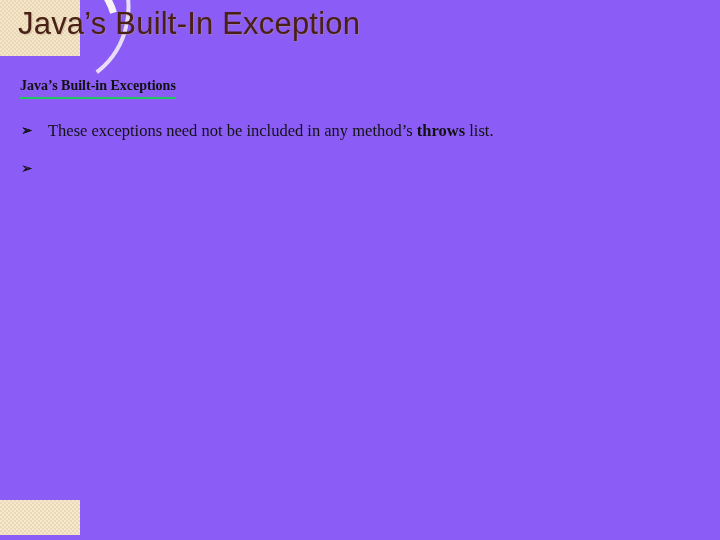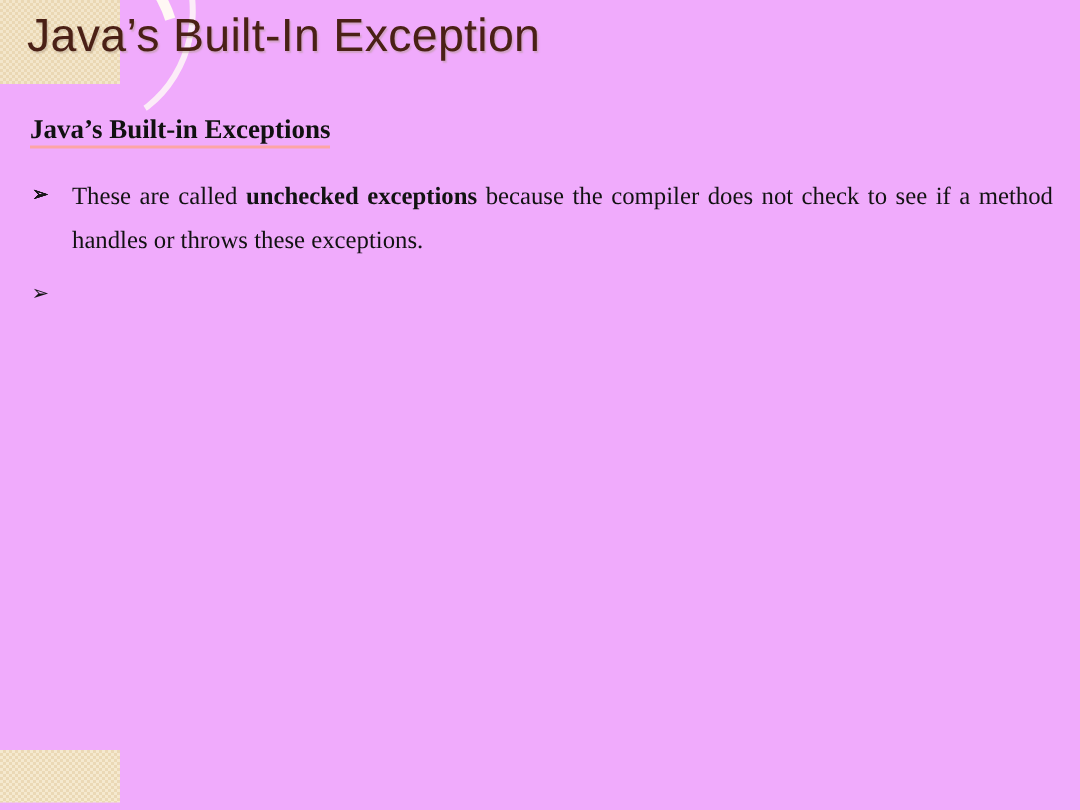--- a/index.html
+++ b/index.html
@@ -9,21 +9,21 @@
   }
 
   body {
     font-family: "Liberation Serif", serif;
   }
 
   .slide {
     position: relative;
     width: 720px;
     height: 540px;
-    background: #f0abfc;
+    background: #8b5cf6;
     overflow: hidden;
   }
 
   
   .deco-top {
     position: absolute;
     left: 0;
     top: 0;
     width: 80px;
     height: 56px;
@@ -95,25 +95,25 @@
   .content {
     position: absolute;
     left: 20px;
     top: 76px;
     width: 682px;
   }
 
   .content-heading {
     margin: 0 13px 9px 0;
     font-family: "Liberation Serif", serif;
-    font-size: 18px;
+    font-size: 14px;
     font-weight: bold;
     color: #111111;
     display: inline-block;
-    border-bottom: 2px solid #fca5a5;
+    border-bottom: 2px solid #22c55e;
     padding-bottom: 1px;
     line-height: 20px;
   }
 
   .bullets {
     margin: 0;
     padding: 0;
     list-style: none;
   }
 
@@ -156,19 +156,19 @@
   <div class="deco-bottom"></div>
 
   <h1 class="slide-title">Java’s Built-In Exception</h1>
 
   <div class="content">
     <div class="content-heading">Java’s Built-in Exceptions</div>
 
     <ul class="bullets" id="bullet-list">
         <li class="bullet single"><span class="bullet-marker">➢</span></li>
         <li class="bullet single"><span class="bullet-marker">➢</span></li>
-        <li class="bullet single"><span class="bullet-marker">➢</span></li>
-        <li class="bullet"><span class="bullet-marker">➢</span><span><span>These are called </span><b>unchecked exceptions</b><span> because the compiler does not check to see if a method handles or throws these exceptions.</span></span></li>
+        <li class="bullet single"><span class="bullet-marker">➢</span><span><span>These exceptions need not be included in any method’s </span><b>throws</b><span> list.</span></span></li>
+        <li class="bullet"><span class="bullet-marker">➢</span></li>
         <li class="bullet"><span class="bullet-marker">➢</span></li>
       </ul>
   </div>
 
 </div>
 
 </body></html>

